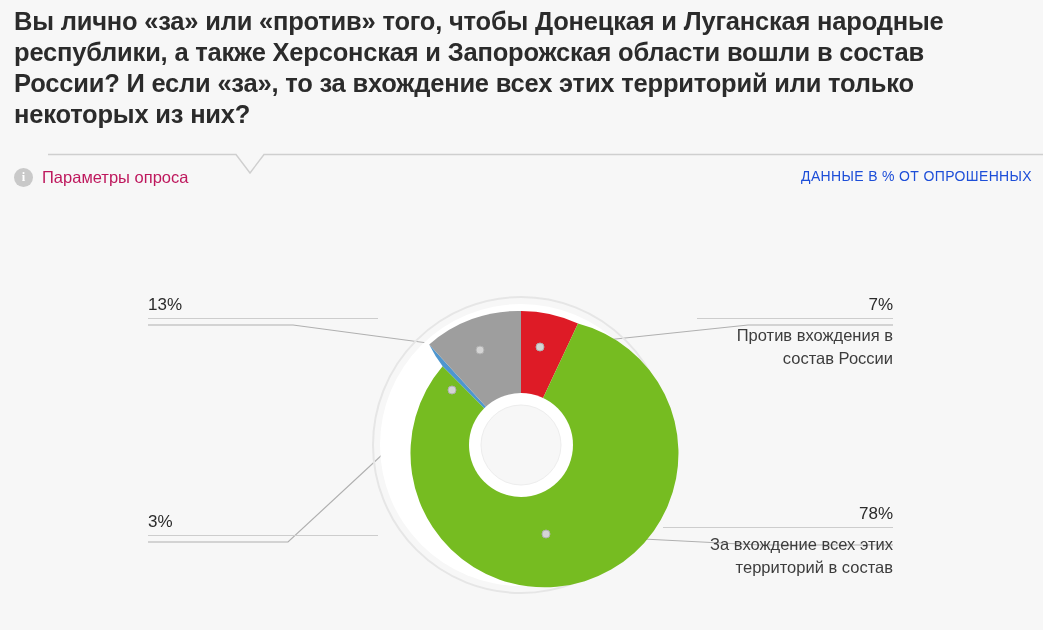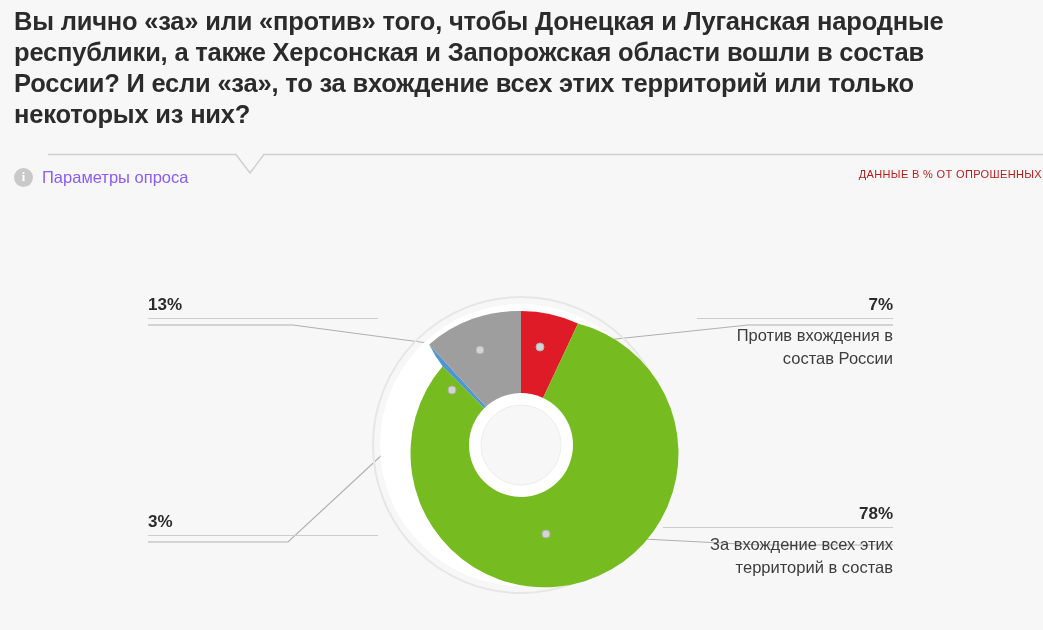--- a/index.html
+++ b/index.html
@@ -61,30 +61,30 @@
     color: #ffffff;
     font-size: 12.5px;
     font-weight: bold;
     line-height: 19px;
     text-align: center;
     font-family: "Liberation Serif", serif;
     flex: none;
   }
   .param-label {
     font-size: 16.5px;
-    color: #8b5cf6;
+    color: #be185d;
     white-space: nowrap;
   }
 
   .units-label {
     position: absolute;
-    right: 1px;
+    right: 11px;
     top: 168px;
-    font-size: 11px;
-    color: #b91c1c;
+    font-size: 14px;
+    color: #1d4ed8;
     letter-spacing: 0.35px;
     white-space: nowrap;
   }
 
   
   .chart-area {
     position: absolute;
     left: 0;
     top: 200px;
     width: 1043px;
@@ -96,21 +96,21 @@
     top: 0;
   }
 
   
   .callout {
     position: absolute;
     width: 250px;
   }
   .callout .pct {
     font-size: 17px;
-    font-weight: bold;
+    font-weight: normal;
     color: #2b2b2b;
     line-height: 20px;
     padding-bottom: 3px;
   }
   .callout .rule {
     height: 1px;
     background: #cdcdcd;
     width: 100%;
   }
   .callout .desc {

